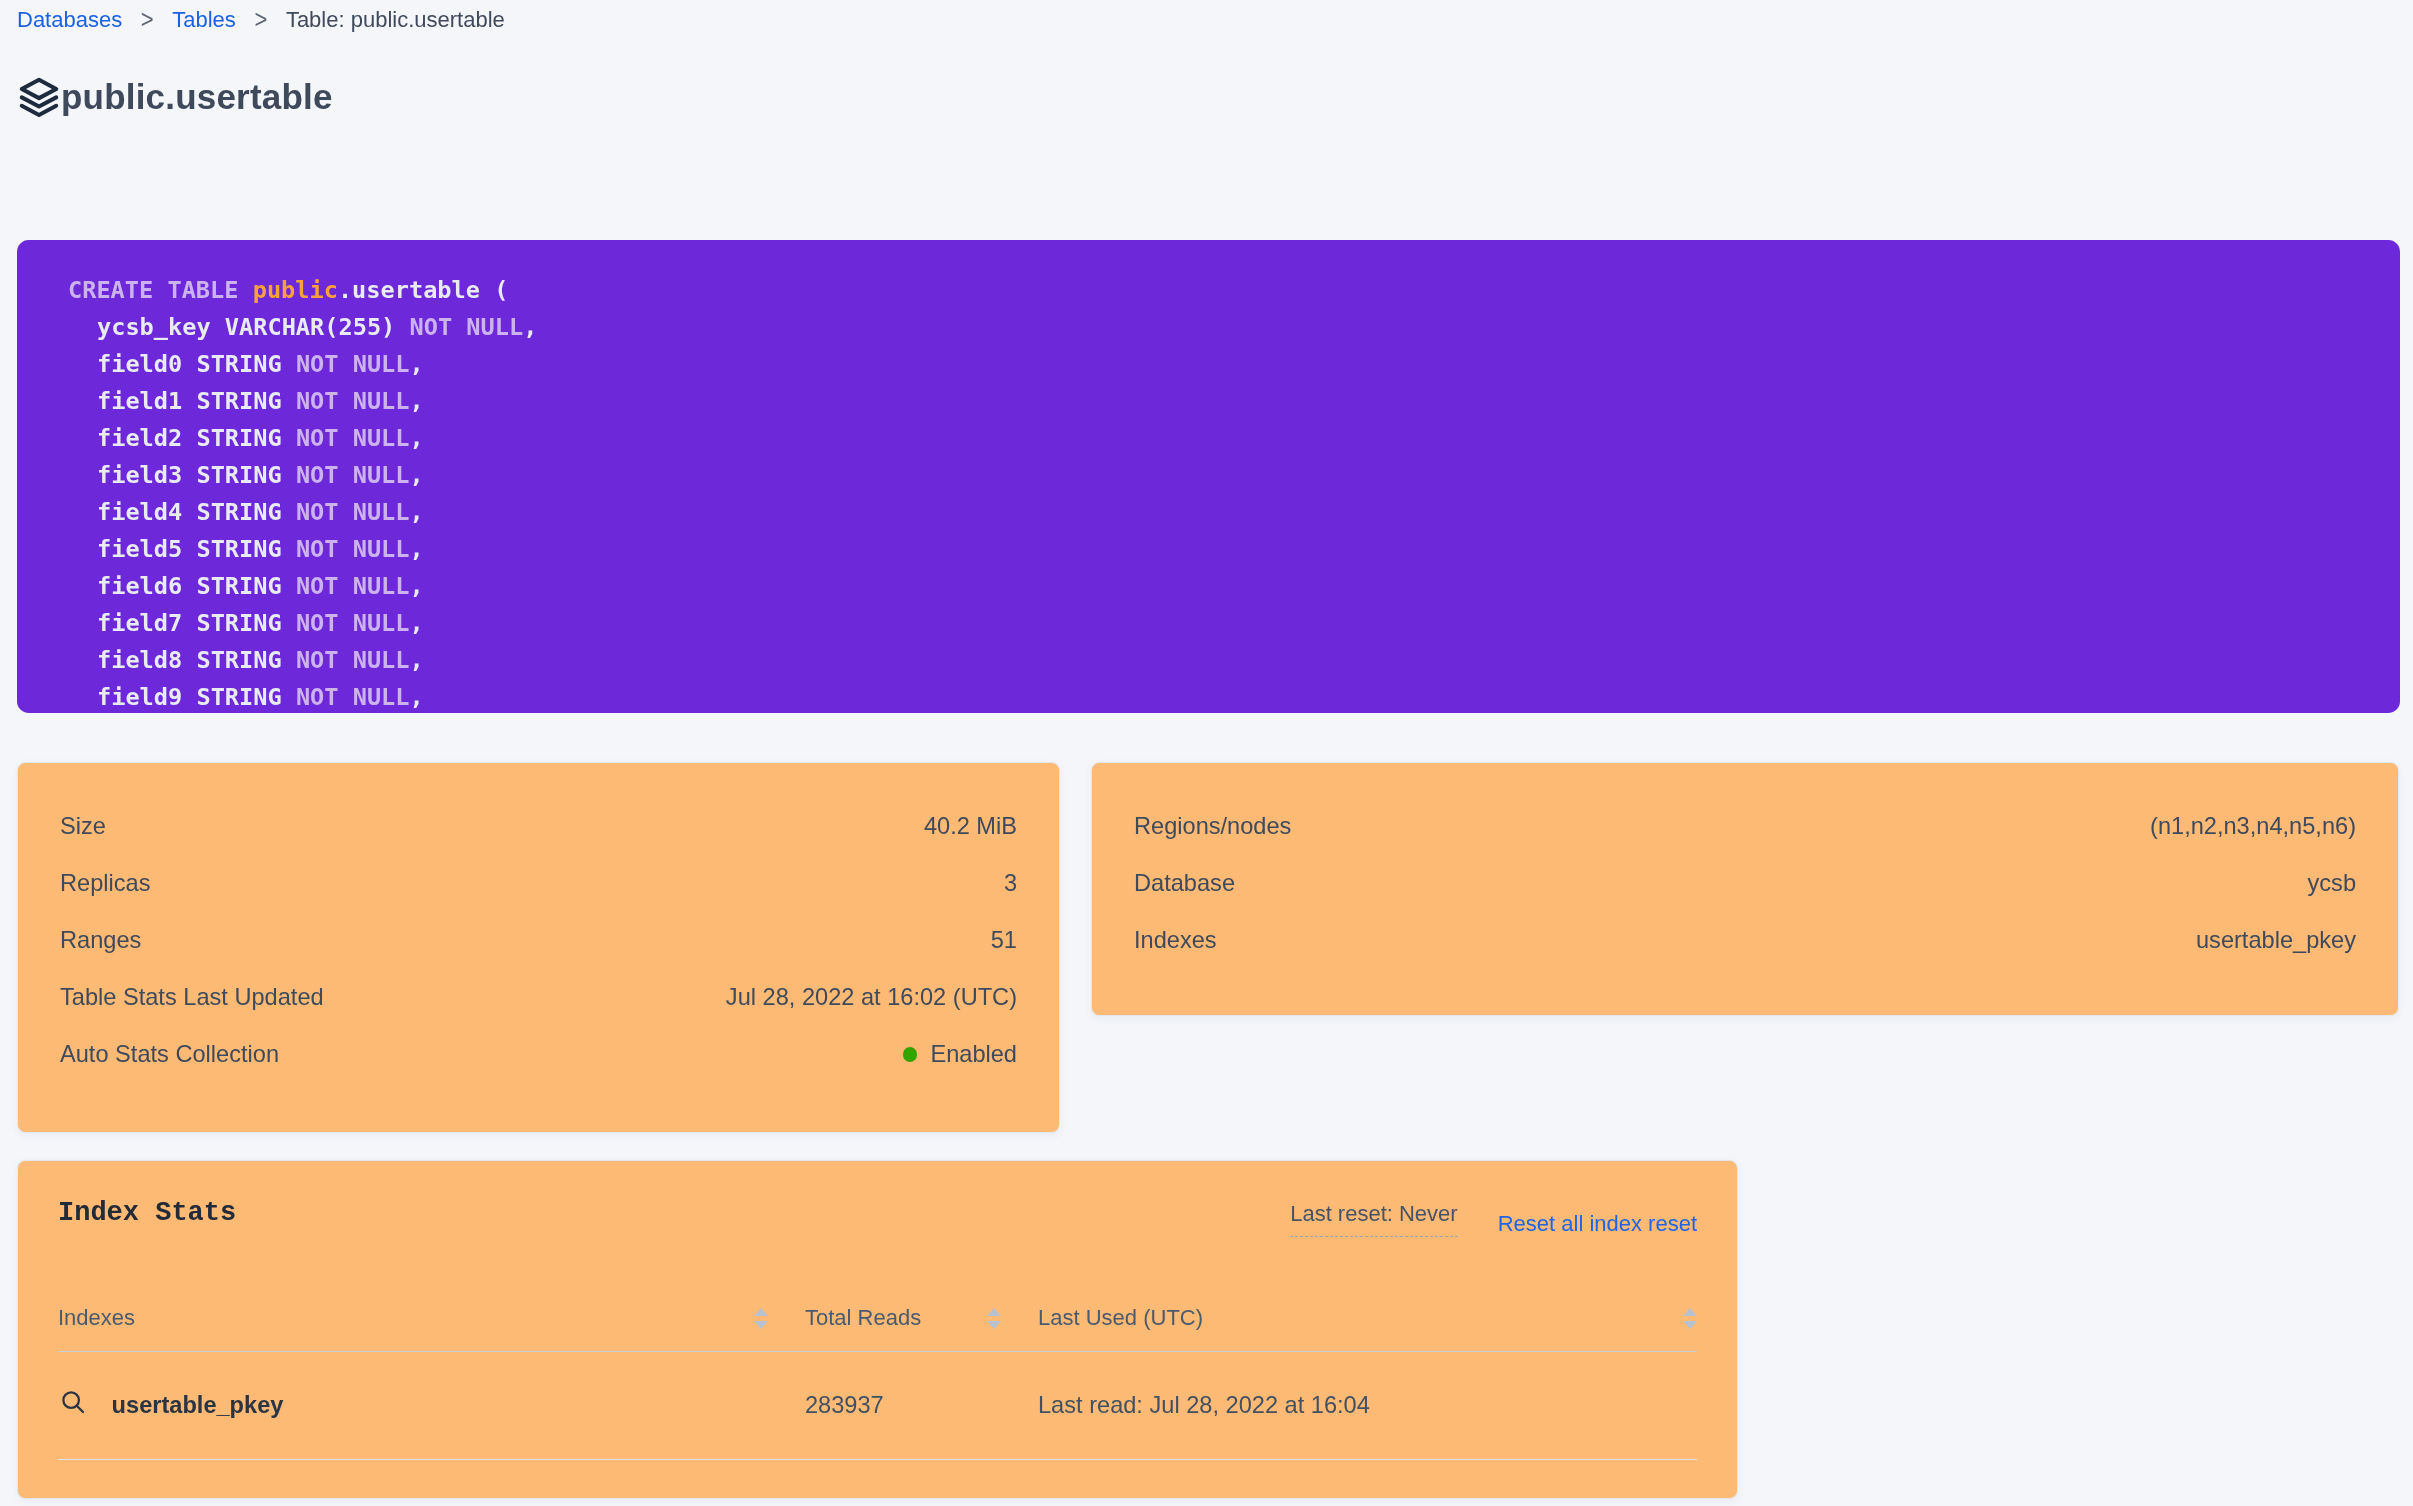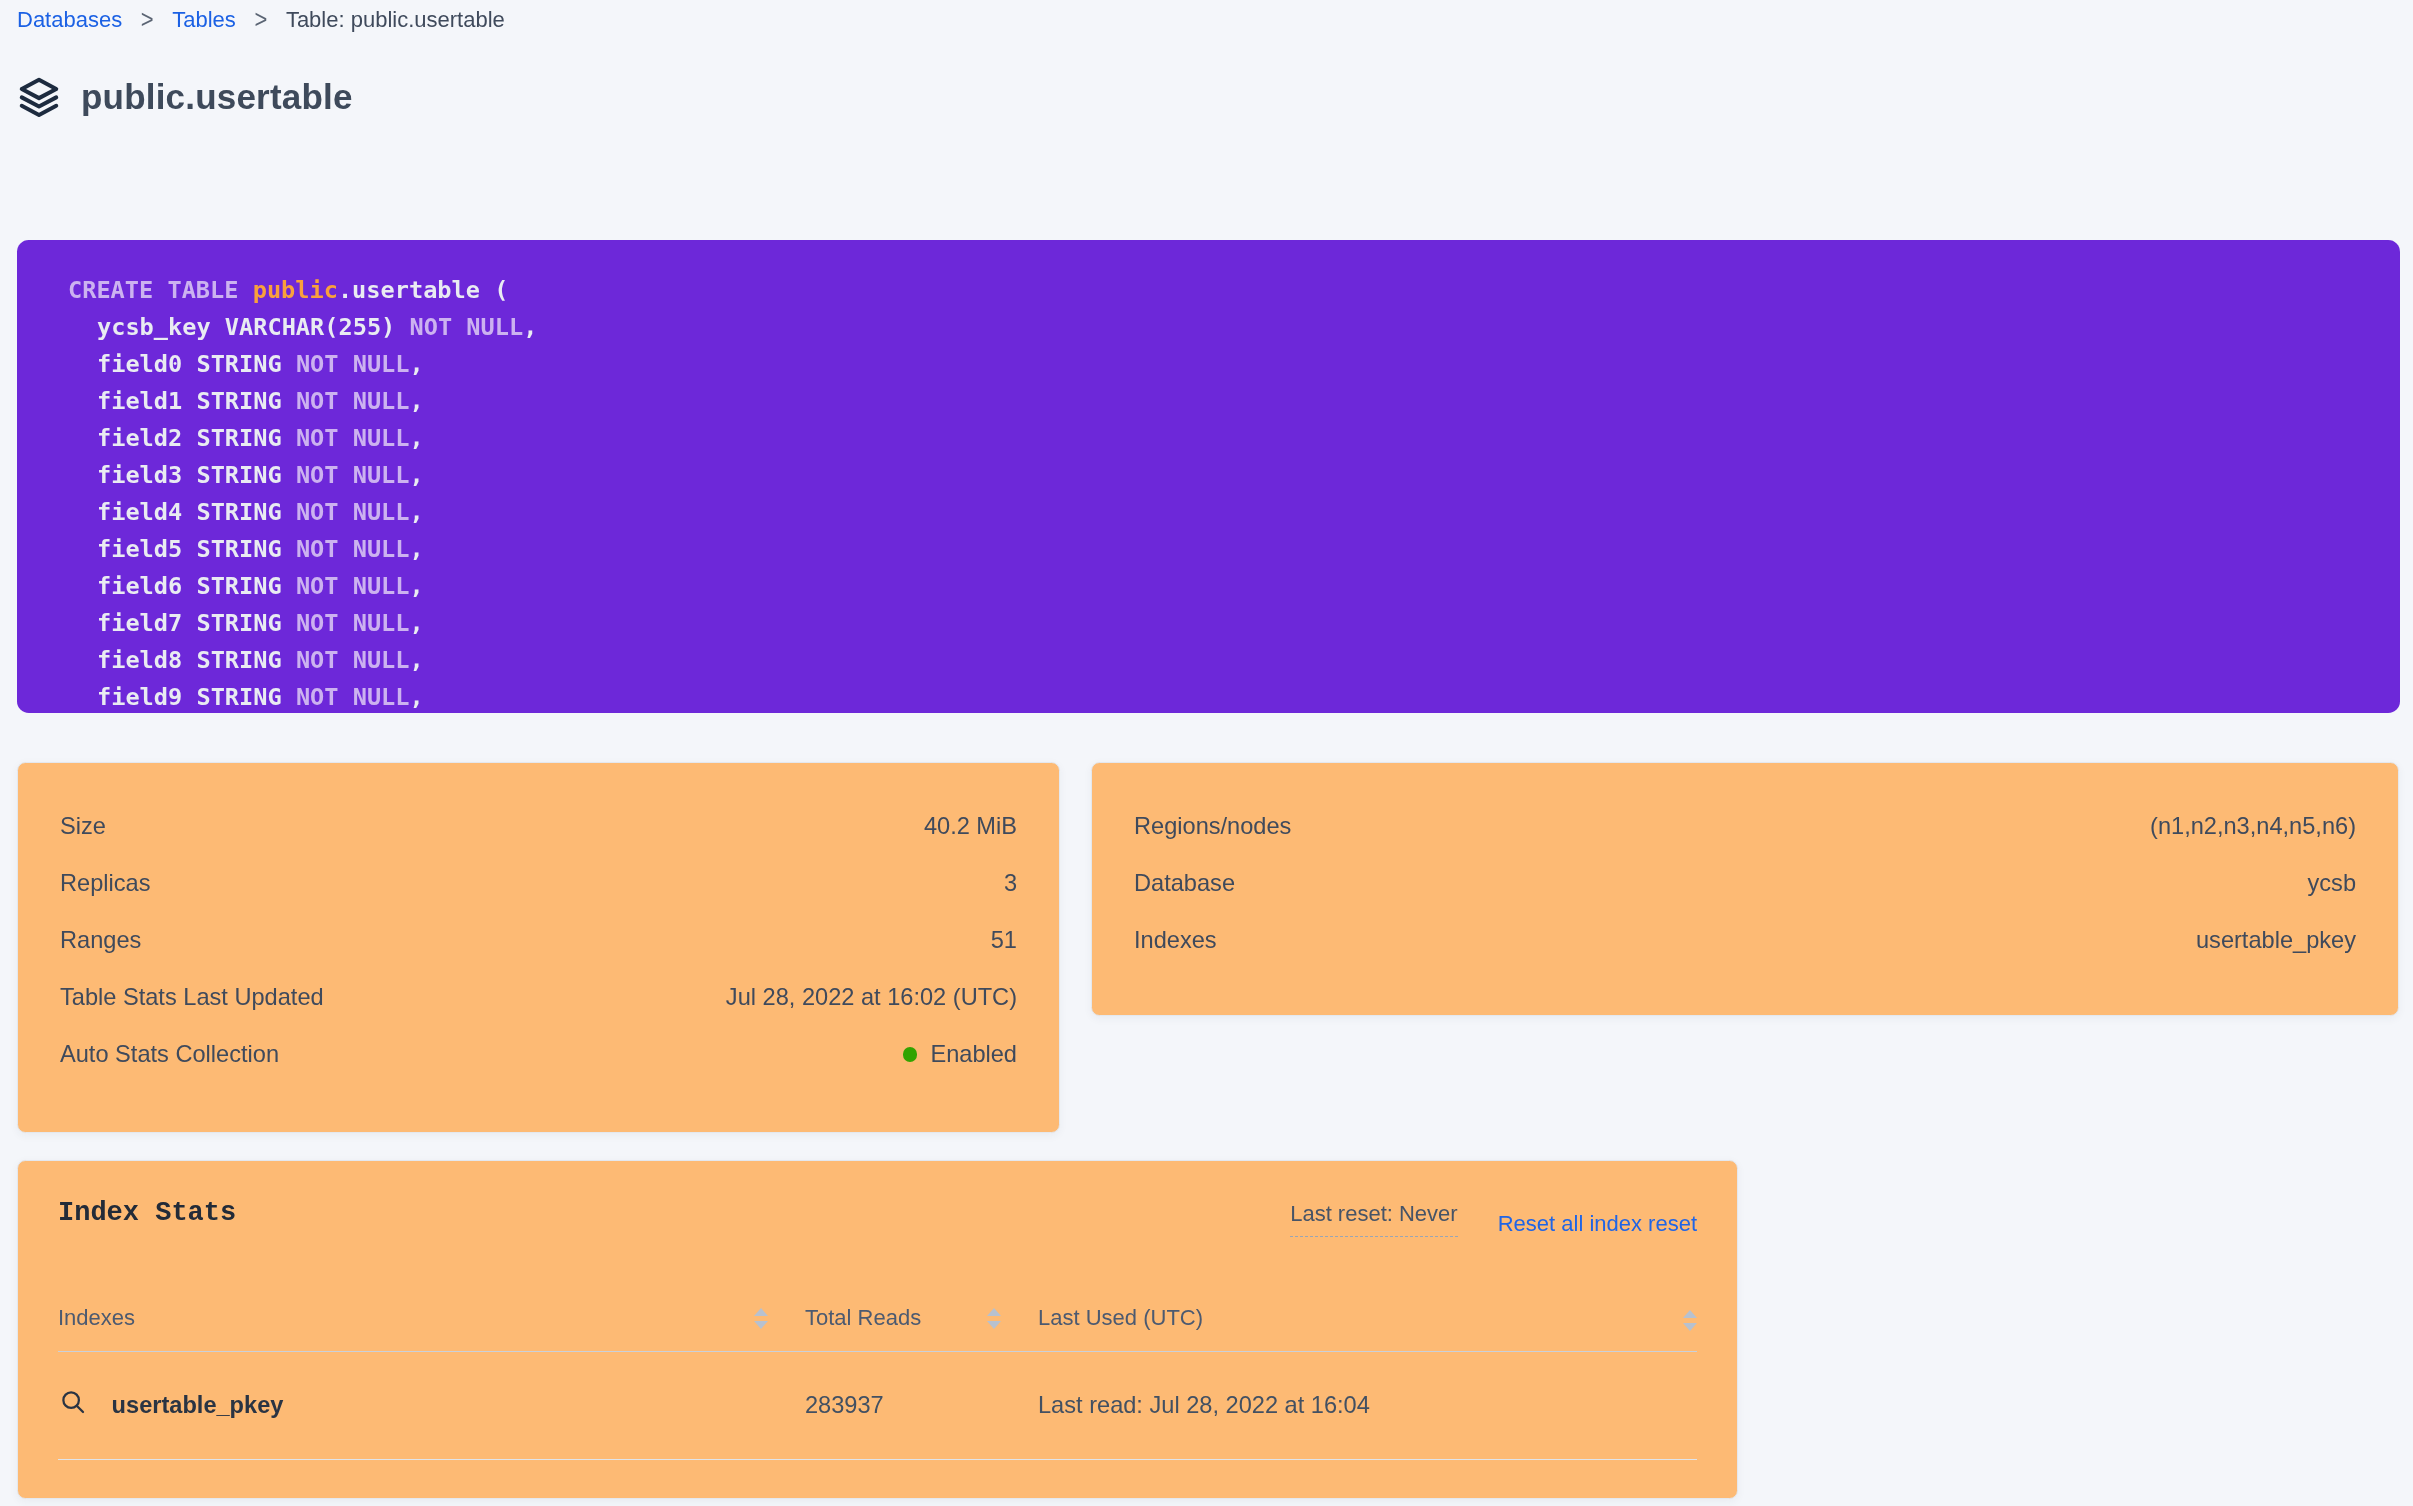--- a/index.html
+++ b/index.html
@@ -19,21 +19,21 @@
     display:flex; align-items:center; gap:18.6px;
     font-size:22px;
   }
   .crumb-link { color:#1b61e4; cursor:pointer; text-decoration:none; }
   .crumb-sep { color:#5b6574; font-size:22px; transform:scaleY(1.15); }
   .crumb-current { color:#3f4a5c; }
 
   
   .title-row {
     position:absolute; left:17px; top:71px;
-    display:flex; align-items:center; gap:20px; height:51px;
+    display:flex; align-items:center; height:51px;
   }
   .title-row svg { display:block; }
   .page-title { font-size:35px; font-weight:600; color:#3e4a5b; letter-spacing:0.2px; }
 
   
   .tabs {
     position:absolute; left:17px; top:153px; right:14.3px;
     display:flex; align-items:flex-end;
     border-bottom:1.7px solid #e2e6ec;
     height:61px;
@@ -107,21 +107,21 @@
   .tbl-head {
     margin-top:49px;
     display:flex; align-items:center;
     height:66px;
     border-bottom:1.7px solid #c9d0da;
     font-size:22px; color:#4c5a70;
   }
   .th { display:flex; align-items:center; justify-content:space-between; cursor:pointer; }
   .th-indexes { width:710px; }
   .th-reads   { width:196px; margin-left:37px; }
-  .th-used    { flex:1; margin-left:37px;align-items:flex-end; }
+  .th-used    { flex:1; margin-left:37px; }
 
   .sorter { display:flex; flex-direction:column; gap:5px; }
   .tri-up   { width:0; height:0; border-left:7.6px solid transparent; border-right:7.6px solid transparent; border-bottom:8.4px solid #b7c1cf; }
   .tri-down { width:0; height:0; border-left:7.6px solid transparent; border-right:7.6px solid transparent; border-top:8.4px solid #b7c1cf; }
 
   .tbl-row {
     display:flex; align-items:center;
     height:108px;
     border-bottom:1.7px solid #e0e4ea;
     font-size:23.6px;

